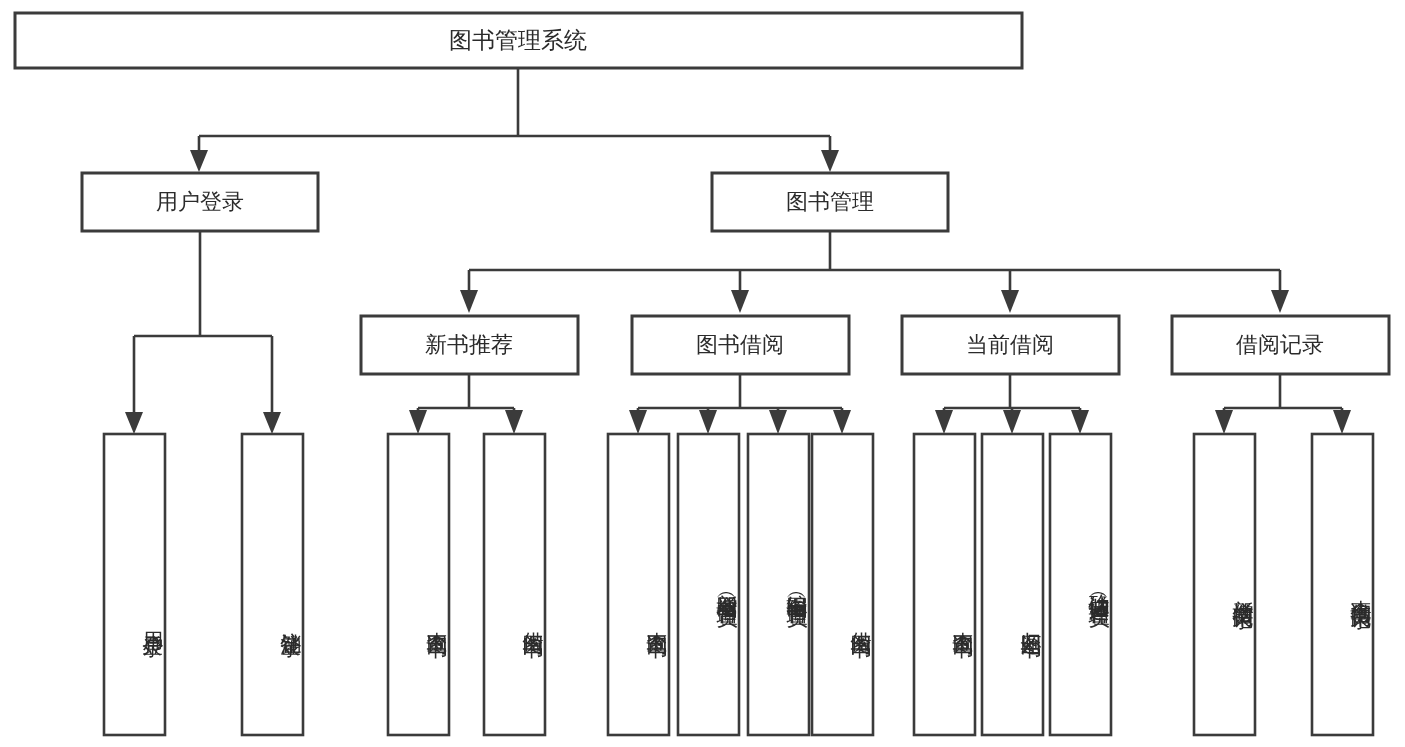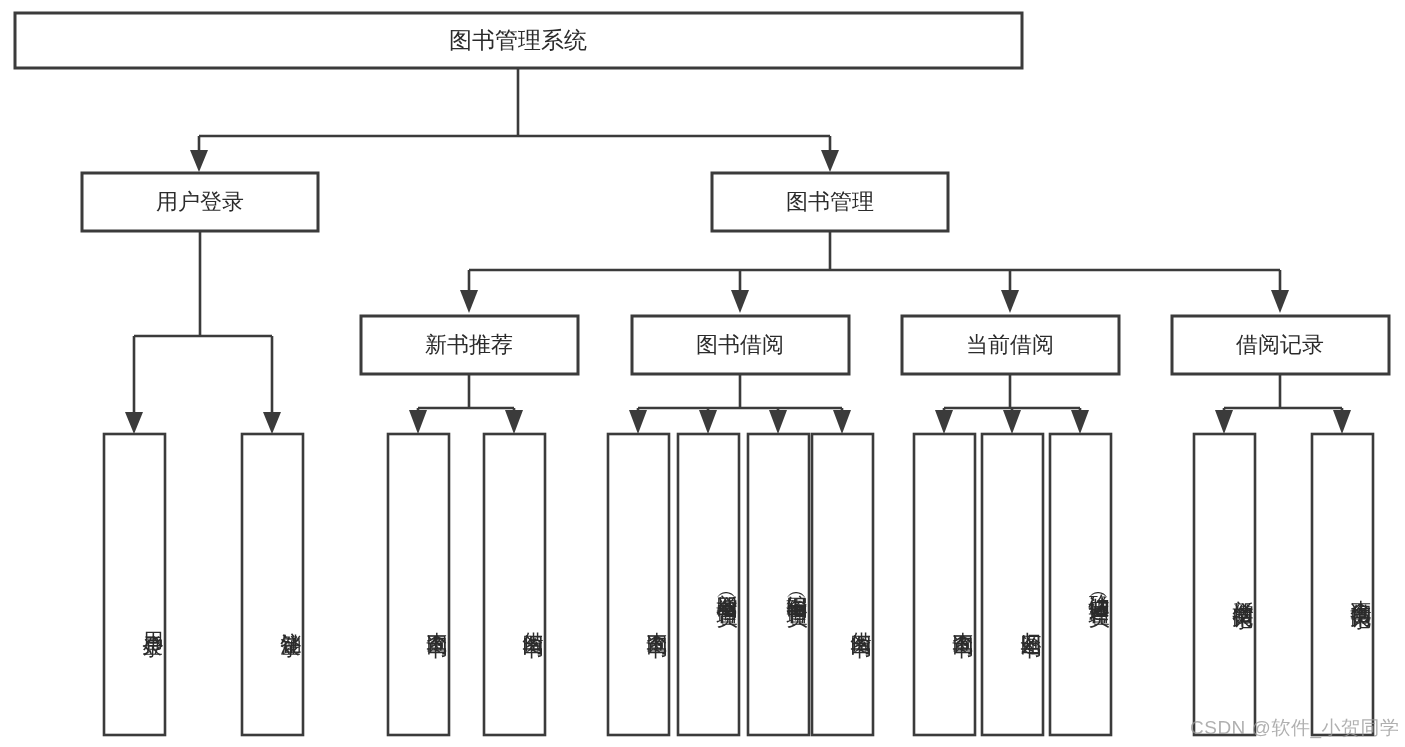--- a/index.html
+++ b/index.html
@@ -233,15 +233,14 @@
   <div class="vlabel" style="left:748px; top:441px; width:61px; height:290px;">编辑图书（管理员）</div>
   <div class="vlabel" style="left:812px; top:506px; width:61px; height:225px;">借阅图书</div>
 
   <div class="vlabel" style="left:914px; top:506px; width:61px; height:225px;">查询图书</div>
   <div class="vlabel" style="left:982px; top:506px; width:61px; height:225px;">归还图书</div>
   <div class="vlabel" style="left:1050px; top:441px; width:61px; height:290px;">确认归还（管理员）</div>
 
   <div class="vlabel" style="left:1194px; top:446px; width:61px; height:285px;">新增借阅记录</div>
   <div class="vlabel" style="left:1312px; top:446px; width:61px; height:285px;">查询借阅记录</div>
 
-  <div class="watermark" style="left:1190px; top:715px;">CSDN @软件_小贺同学</div>
 
 </div>
 
 </body></html>

